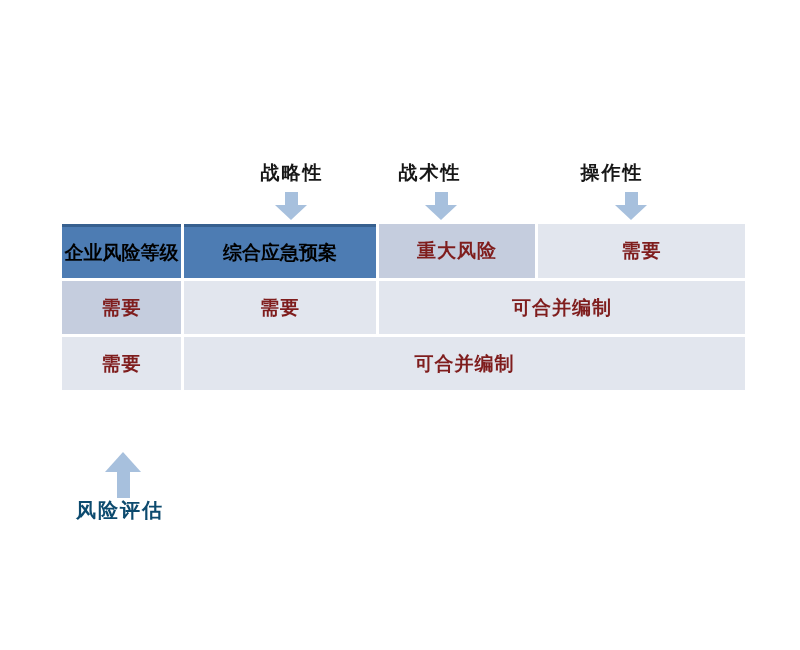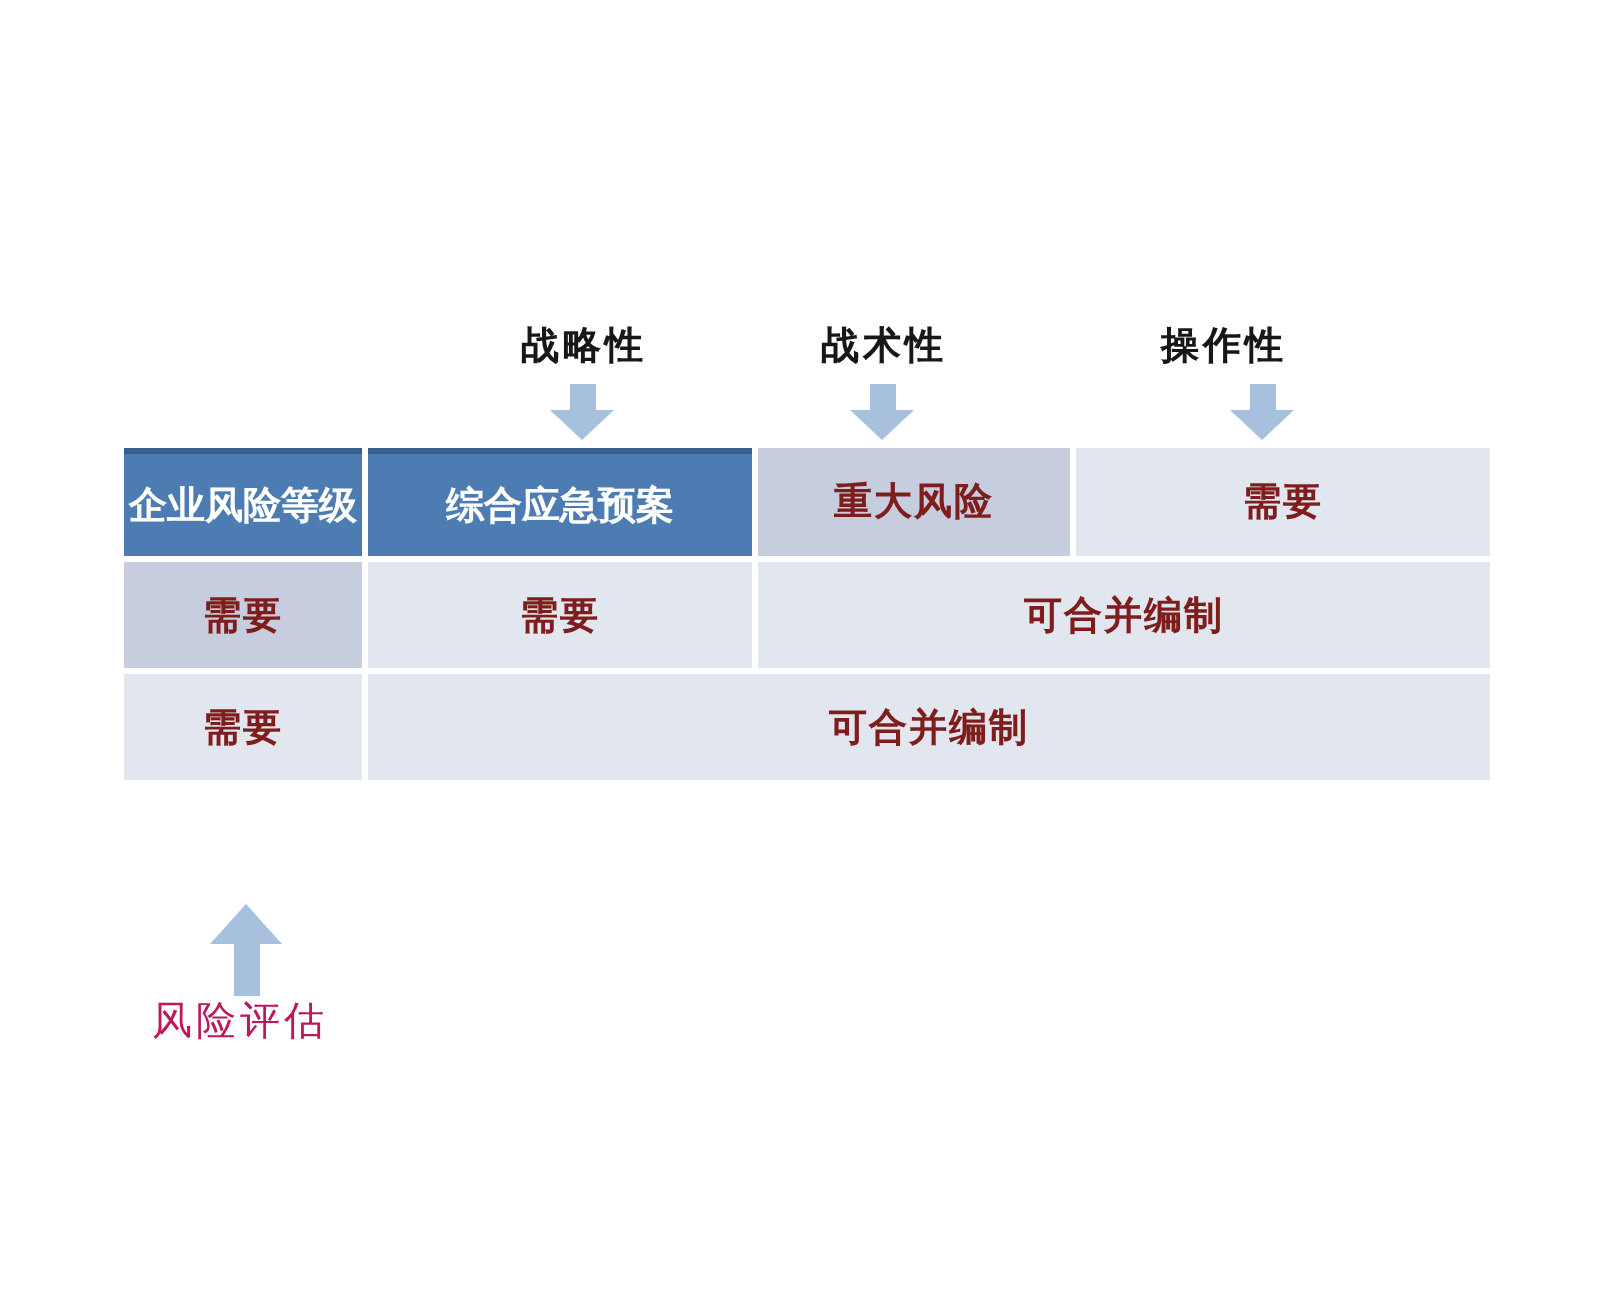--- a/index.html
+++ b/index.html
@@ -25,21 +25,21 @@
     position: absolute;
     transform: translateX(-50%);
     font-family: "DejaVu Serif", serif;
     font-weight: bold;
     font-size: 19px;
     color: #171717;
     white-space: nowrap;
     letter-spacing: 2px;
   }
   .top-label-1 { left: 292px; top: 160px; }
-  .top-label-2 { left: 442px; top: 160px; }
+  .top-label-2 { left: 430px; top: 160px; }
   .top-label-3 { left: 612px; top: 160px; }
 
   
   .down-arrow {
     position: absolute;
     transform: translateX(-50%);
     width: 32px;
   }
   .down-arrow .shaft {
     width: 13px;
@@ -96,39 +96,39 @@
     align-items: center;
     justify-content: center;
     font-size: 19px;
     font-weight: bold;
     color: #7f1d1d;
     letter-spacing: 1px;
     white-space: nowrap;
   }
   .cell.header {
     background: #4d7cb3;
-    color: #ffffff;
+    color: #000000;
     border-top: 3px solid #37608f;
     box-sizing: border-box;
     letter-spacing: 0;
   }
   .cell.dark  { background: #c5cdde; }
   .cell.light { background: #e2e6ee; }
   .span-2 { grid-column: span 2; }
   .span-3 { grid-column: span 3; }
 
   
   .risk-eval-label {
     position: absolute;
     left: 76px;
     top: 497px;
     font-family: "DejaVu Serif", serif;
-    font-weight: normal;
+    font-weight: bold;
     font-size: 20px;
-    color: #be185d;
+    color: #0c4a6e;
     letter-spacing: 2px;
     white-space: nowrap;
   }
 </style>
 </head>
 <body>
 
 <div class="canvas">
 
   <div class="top-label top-label-1">战略性</div>

